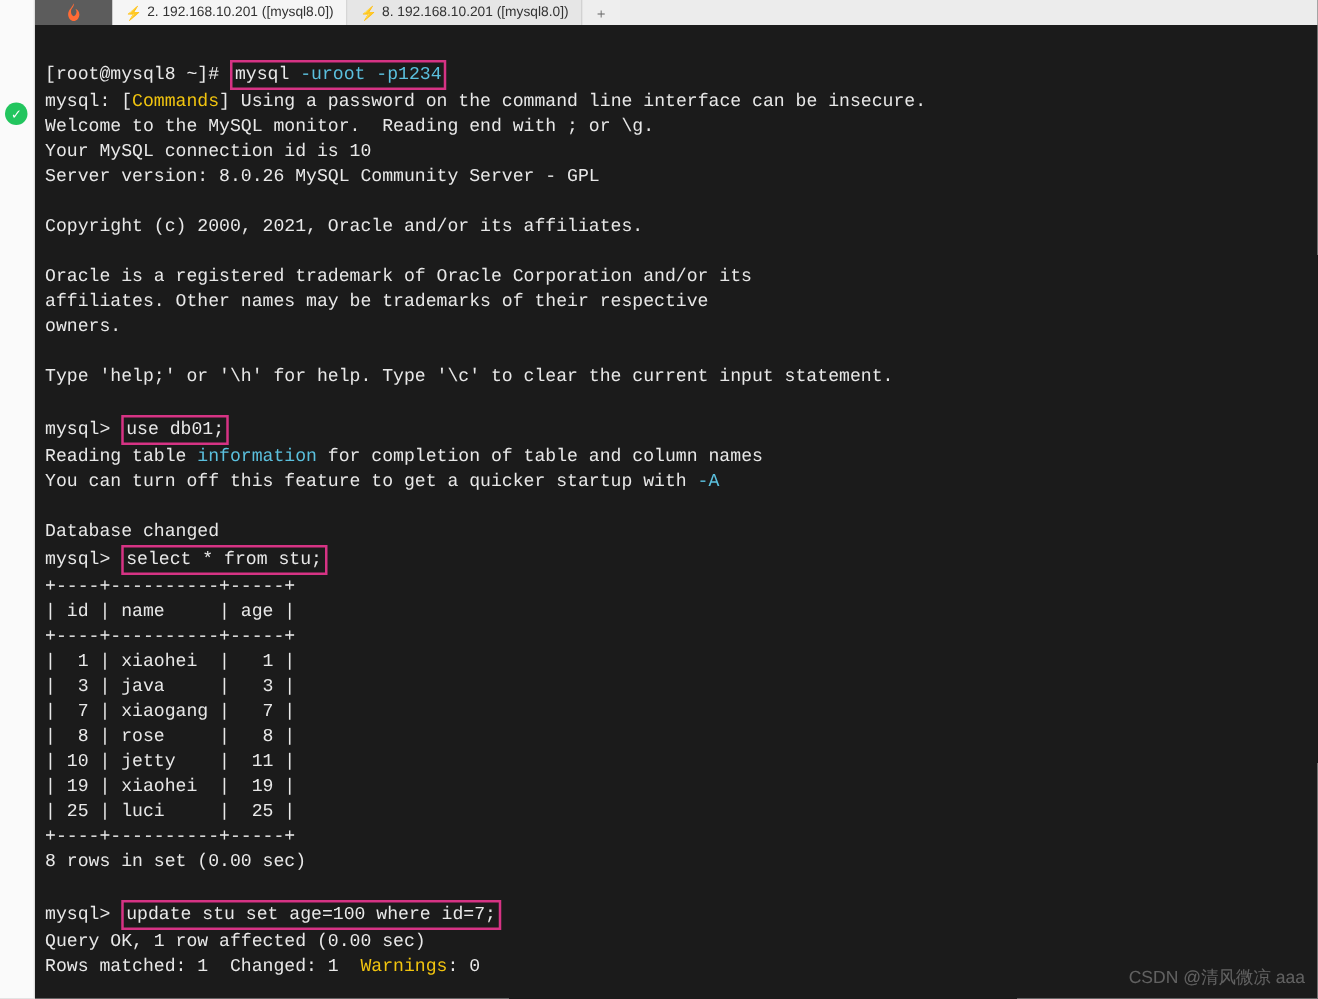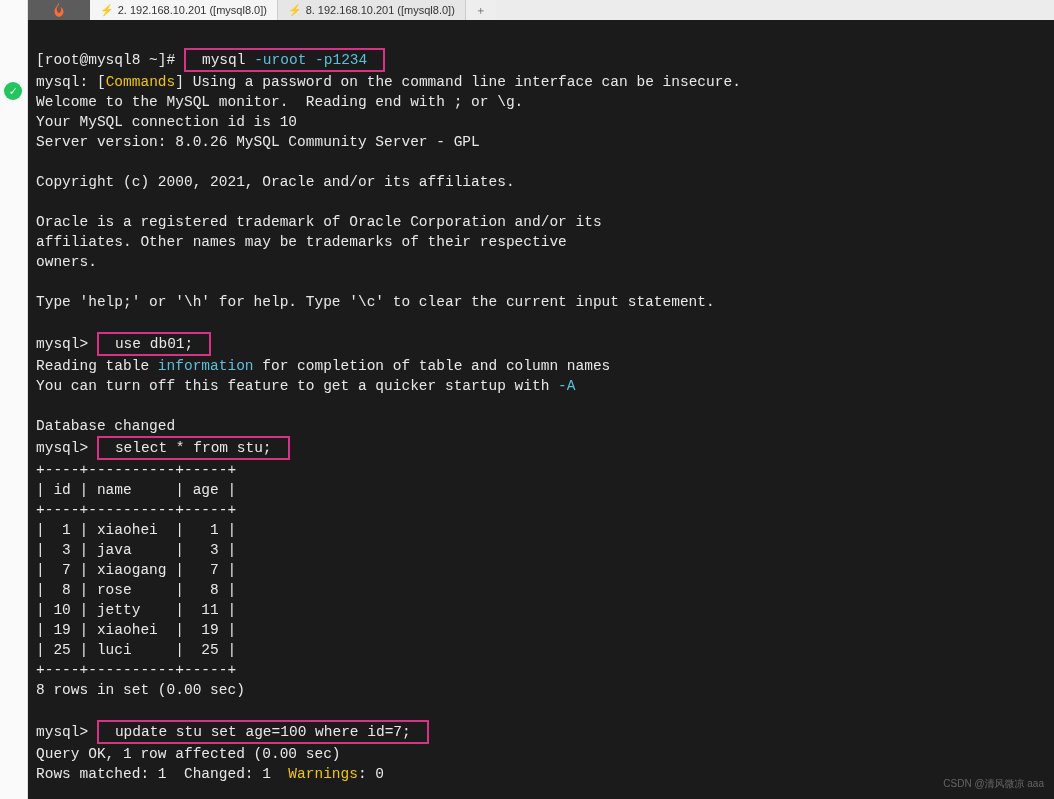--- a/index.html
+++ b/index.html
@@ -61,29 +61,29 @@
     color: #e8e8e8;
     padding: 8px 8px;
     line-height: 20px;
     white-space: pre;
     overflow: hidden;
   }
   .yellow { color: #f1c40f; }
   .cyan { color: #5bc0de; }
   .hl-box {
     border: 2px solid #d63384;
-    padding: 0 16px;
+    padding: 0 2px;
     display: inline-block;
   }
   .watermark {
     position: absolute;
     right: 10px; bottom: 8px;
     color: rgba(230,230,230,0.35);
     font-family: sans-serif;
-    font-size: 10px;
+    font-size: 14px;
     pointer-events: none;
   }
   .flame-icon {
     width:18px; height:18px;
     display:inline-block;
   }
 </style>
 </head>
 <body>
 

